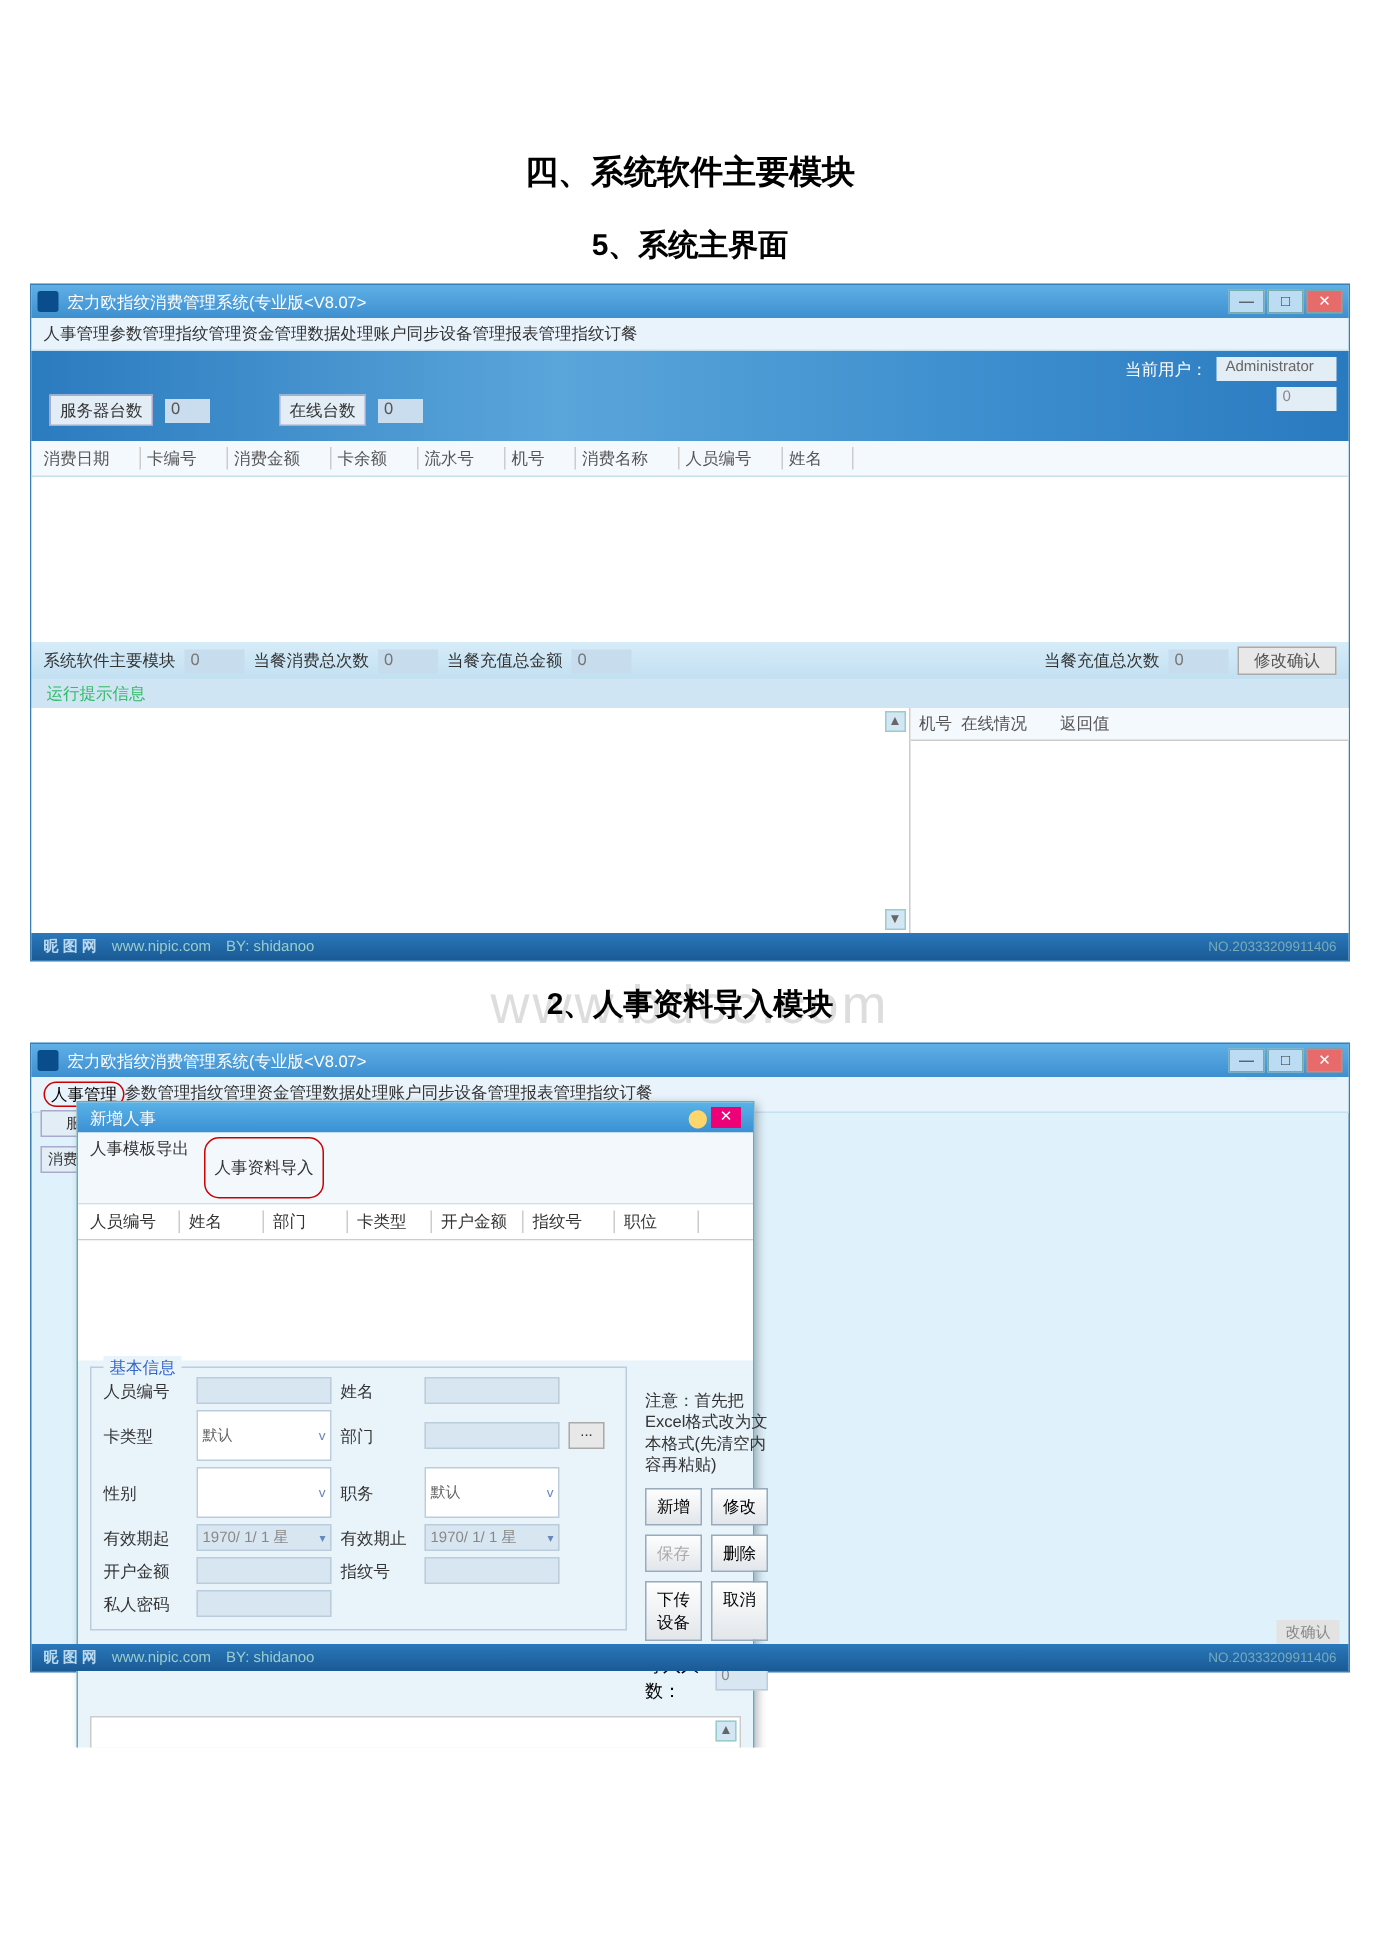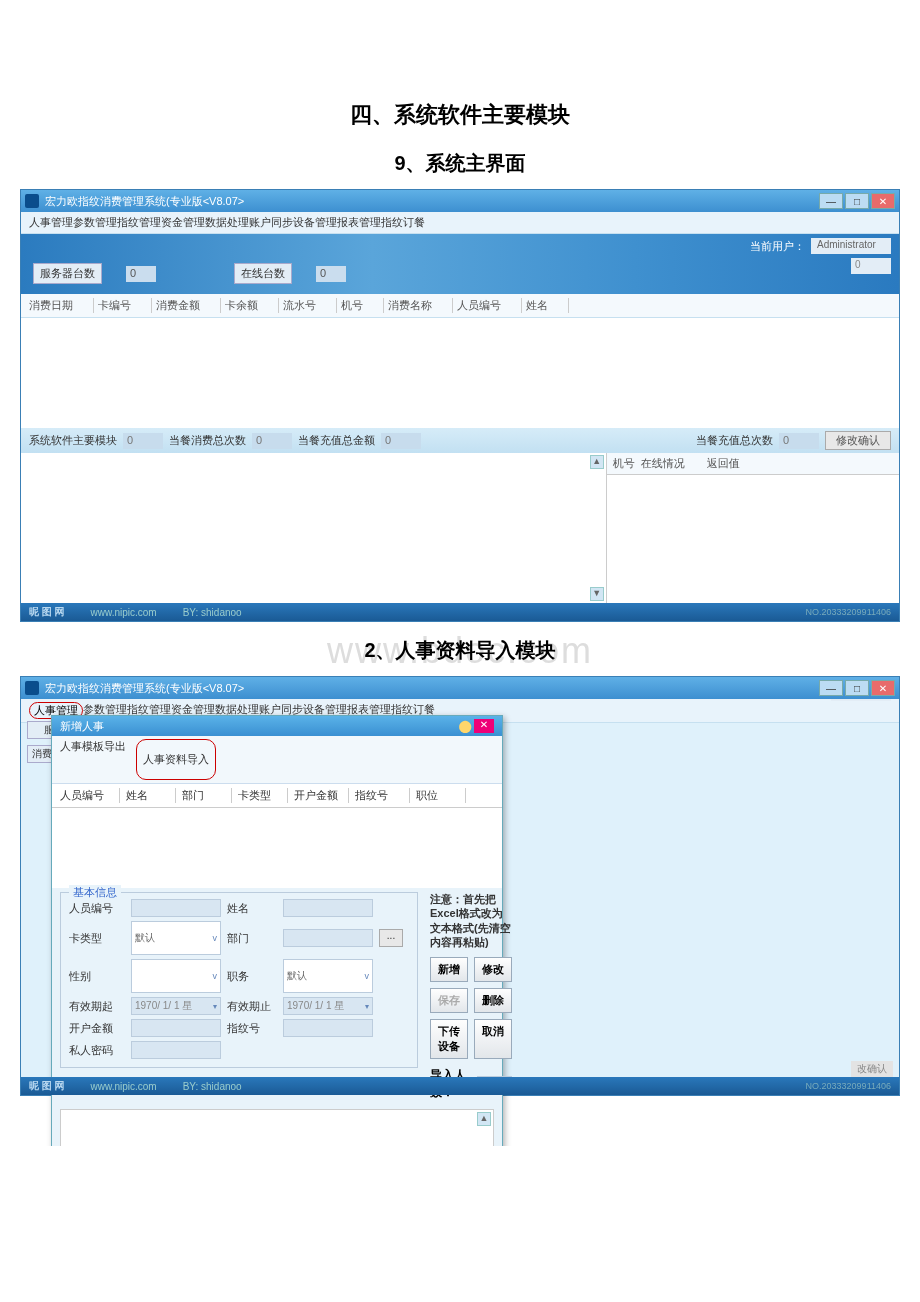--- a/index.html
+++ b/index.html
@@ -15,38 +15,38 @@
 .win-controls{margin-left:auto;display:flex;gap:2px;}
 .win-btn{width:24px;height:16px;background:#bcdcf3;border:1px solid #7aa;display:flex;align-items:center;justify-content:center;font-size:10px;color:#333;}
 .win-btn.close{background:#e86b6b;color:#fff;}
 .menubar{background:#e8f3fb;padding:3px 8px;display:flex;border-bottom:1px solid #c6e0f0;}
 .menubar span{font-size:11px;color:#333;cursor:default;}
 .menubar .circled{border:1px solid #c00;border-radius:10px;padding:0 4px;color:#000;}
 .topband{height:60px;background:linear-gradient(90deg,#2b7bbf,#5aa5da 40%,#3f90cf 70%,#2a7ac0);position:relative;}
 .user-row{position:absolute;top:4px;right:8px;display:flex;align-items:center;gap:6px;font-size:11px;color:#fff;}
 .user-row .fld{background:#e3edf6;color:#666;padding:1px 6px;min-width:80px;height:16px;font-size:10px;}
 .user-row .fld2{background:#e3edf6;width:40px;height:16px;font-size:10px;color:#888;padding:1px 4px;}
-.serv-row{position:absolute;bottom:10px;left:12px;display:flex;align-items:center;gap:24px;font-size:11px;color:#fff;}
+.serv-row{position:absolute;bottom:10px;left:12px;display:flex;align-items:center;gap:8px;font-size:11px;color:#fff;}
 .serv-row .lbl{background:#e3edf6;color:#333;padding:2px 6px;border:1px solid #aac;}
 .serv-row .num{background:#caddee;width:30px;height:16px;color:#555;padding:1px 4px;}
 .grid-hdr{background:#f4f9fd;border-bottom:1px solid #c6e0f0;padding:4px 8px;display:flex;gap:4px;font-size:11px;color:#555;}
 .grid-hdr span{border-right:1px solid #ccc;padding-right:20px;white-space:nowrap;}
 .grid-body{height:110px;background:#fff;}
 .mid-row{background:linear-gradient(#d6ecf8,#c2e0f2);padding:3px 8px;display:flex;align-items:center;gap:6px;font-size:11px;color:#555;}
 .mid-row .lbl2{color:#333;}
 .mid-row .v{background:#c7dced;min-width:40px;height:16px;display:inline-block;padding:1px 4px;color:#777;}
 .mid-row .spacer{flex:1;}
 .mid-row .btn{background:#e8e8e8;border:1px solid #aaa;padding:1px 10px;font-size:11px;}
 .runinfo{font-size:11px;color:#3b6;padding:2px 10px;background:#cfe5f3;}
 .bottom-split{display:flex;height:150px;}
 .left-area{flex:6;background:#fff;position:relative;border-right:1px solid #ccc;}
 .scroll-arrow{position:absolute;right:2px;width:14px;height:14px;background:#d2e6f4;border:1px solid #9cc;font-size:9px;text-align:center;color:#666;}
 .right-area{flex:3;background:#fff;}
 .right-hdr{background:#f4f9fd;padding:3px 6px;display:flex;gap:6px;font-size:11px;color:#555;border-bottom:1px solid #ccc;}
-.footer{height:18px;background:linear-gradient(#2a78bb,#1a5a95);color:#8cb;font-size:10px;padding:2px 8px;display:flex;gap:26px;align-items:center;}
+.footer{height:18px;background:linear-gradient(#2a78bb,#1a5a95);color:#8cb;font-size:10px;padding:2px 8px;display:flex;gap:10px;align-items:center;}
 .footer .f1{color:#b8d8f0;font-weight:bold;}
 .footer .f2{color:#9cc;}
 .footer .fr{margin-left:auto;color:#7ab;font-size:9px;}
 
 .dialog{position:absolute;top:38px;left:30px;width:452px;background:#e8f3fa;border:1px solid #6ab;box-shadow:2px 2px 6px rgba(0,0,0,.3);}
 .dlg-title{height:20px;background:linear-gradient(#5ab2e8,#3a90d2);color:#fff;font-size:11px;padding:3px 8px;display:flex;align-items:center;}
 .dlg-title .dclose{margin-left:auto;width:20px;height:14px;background:#e07;color:#fff;font-size:10px;text-align:center;}
 .dlg-icon{position:absolute;right:30px;top:3px;color:#ffd66b;font-size:12px;}
 .dlg-toolbar{background:#f2f8fc;padding:3px 8px;display:flex;gap:10px;font-size:11px;color:#333;border-bottom:1px solid #cde;}
 .dlg-toolbar .circled2{border:1px solid #c00;border-radius:10px;padding:12px 6px;}
@@ -71,21 +71,21 @@
 .dlg-bottom{height:60px;background:#fff;margin:4px 8px;border:1px solid #ccc;position:relative;}
 .serv-tag{position:absolute;top:44px;left:6px;background:#e3edf6;border:1px solid #aac;padding:1px 16px;font-size:10px;color:#333;}
 .cons-tag{position:absolute;top:68px;left:6px;background:#e3edf6;border:1px solid #aac;padding:1px 4px;font-size:10px;color:#333;}
 .rt-tag{position:absolute;right:8px;top:22px;background:#e3edf6;color:#666;font-size:10px;padding:1px 4px;width:60px;}
 </style>
 </head>
 <body>
 
 <div class="page">
 <h1>四、系统软件主要模块</h1>
-<h2>9、系统主界面</h2>
+<h2>5、系统主界面</h2>
 
 <div class="app-window">
   <div class="titlebar">
     <div class="ticon"></div>
     <span>宏力欧指纹消费管理系统(专业版&lt;V8.07&gt;</span>
     <div class="win-controls">
       <div class="win-btn">—</div>
       <div class="win-btn">□</div>
       <div class="win-btn close">✕</div>
     </div>
@@ -134,20 +134,21 @@
     <span class="v">0</span>
     <span class="lbl2">当餐消费总次数</span>
     <span class="v">0</span>
     <span class="lbl2">当餐充值总金额</span>
     <span class="v">0</span>
     <span class="spacer"></span>
     <span class="lbl2">当餐充值总次数</span>
     <span class="v">0</span>
     <span class="btn">修改确认</span>
   </div>
+  <div class="runinfo">运行提示信息</div>
   <div class="bottom-split">
     <div class="left-area">
       <div class="scroll-arrow" style="top:2px">▲</div>
       <div class="scroll-arrow" style="bottom:2px">▼</div>
     </div>
     <div class="right-area">
       <div class="right-hdr">
         <span>机号</span>
         <span style="min-width:60px">在线情况</span>
         <span>返回值</span>
@@ -246,21 +247,21 @@
             <div class="inp"></div>
             <label>指纹号</label>
             <div class="inp"></div>
             <span></span>
 
             <label>私人密码</label>
             <div class="inp"></div>
           </div>
         </div>
       </div>
-      <div style="width:190px;padding:4px 10px 4px 4px;font-weight:bold;">
+      <div style="width:190px;padding:20px 10px 4px 4px;">
         <div class="notice">注意：首先把Excel格式改为文本格式(先清空内容再粘贴)</div>
         <div class="btn-grid">
           <div class="act-btn">新增</div>
           <div class="act-btn">修改</div>
           <div class="act-btn" style="color:#aaa">保存</div>
           <div class="act-btn">删除</div>
           <div class="act-btn">下传设备</div>
           <div class="act-btn">取消</div>
         </div>
         <div class="import-row">

